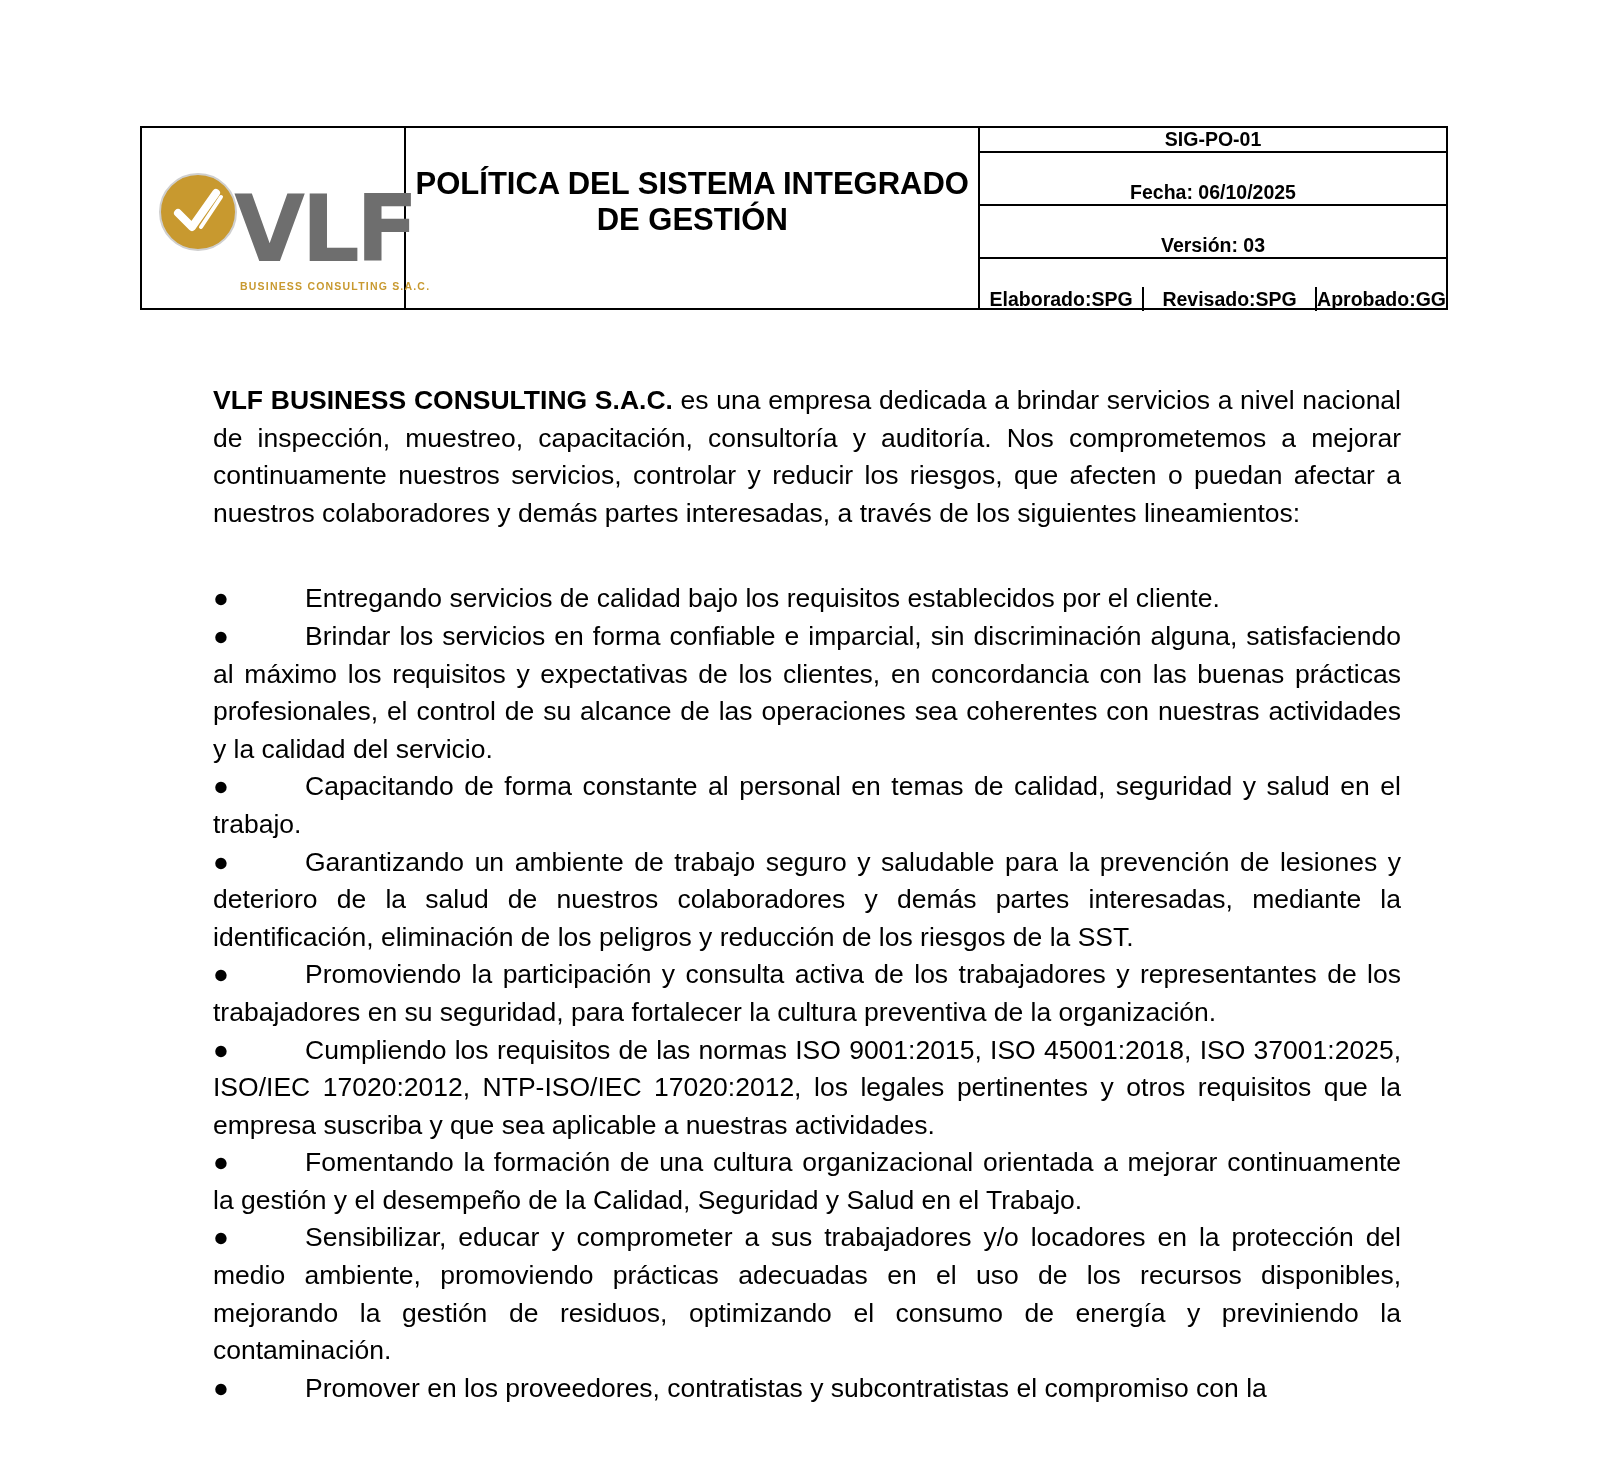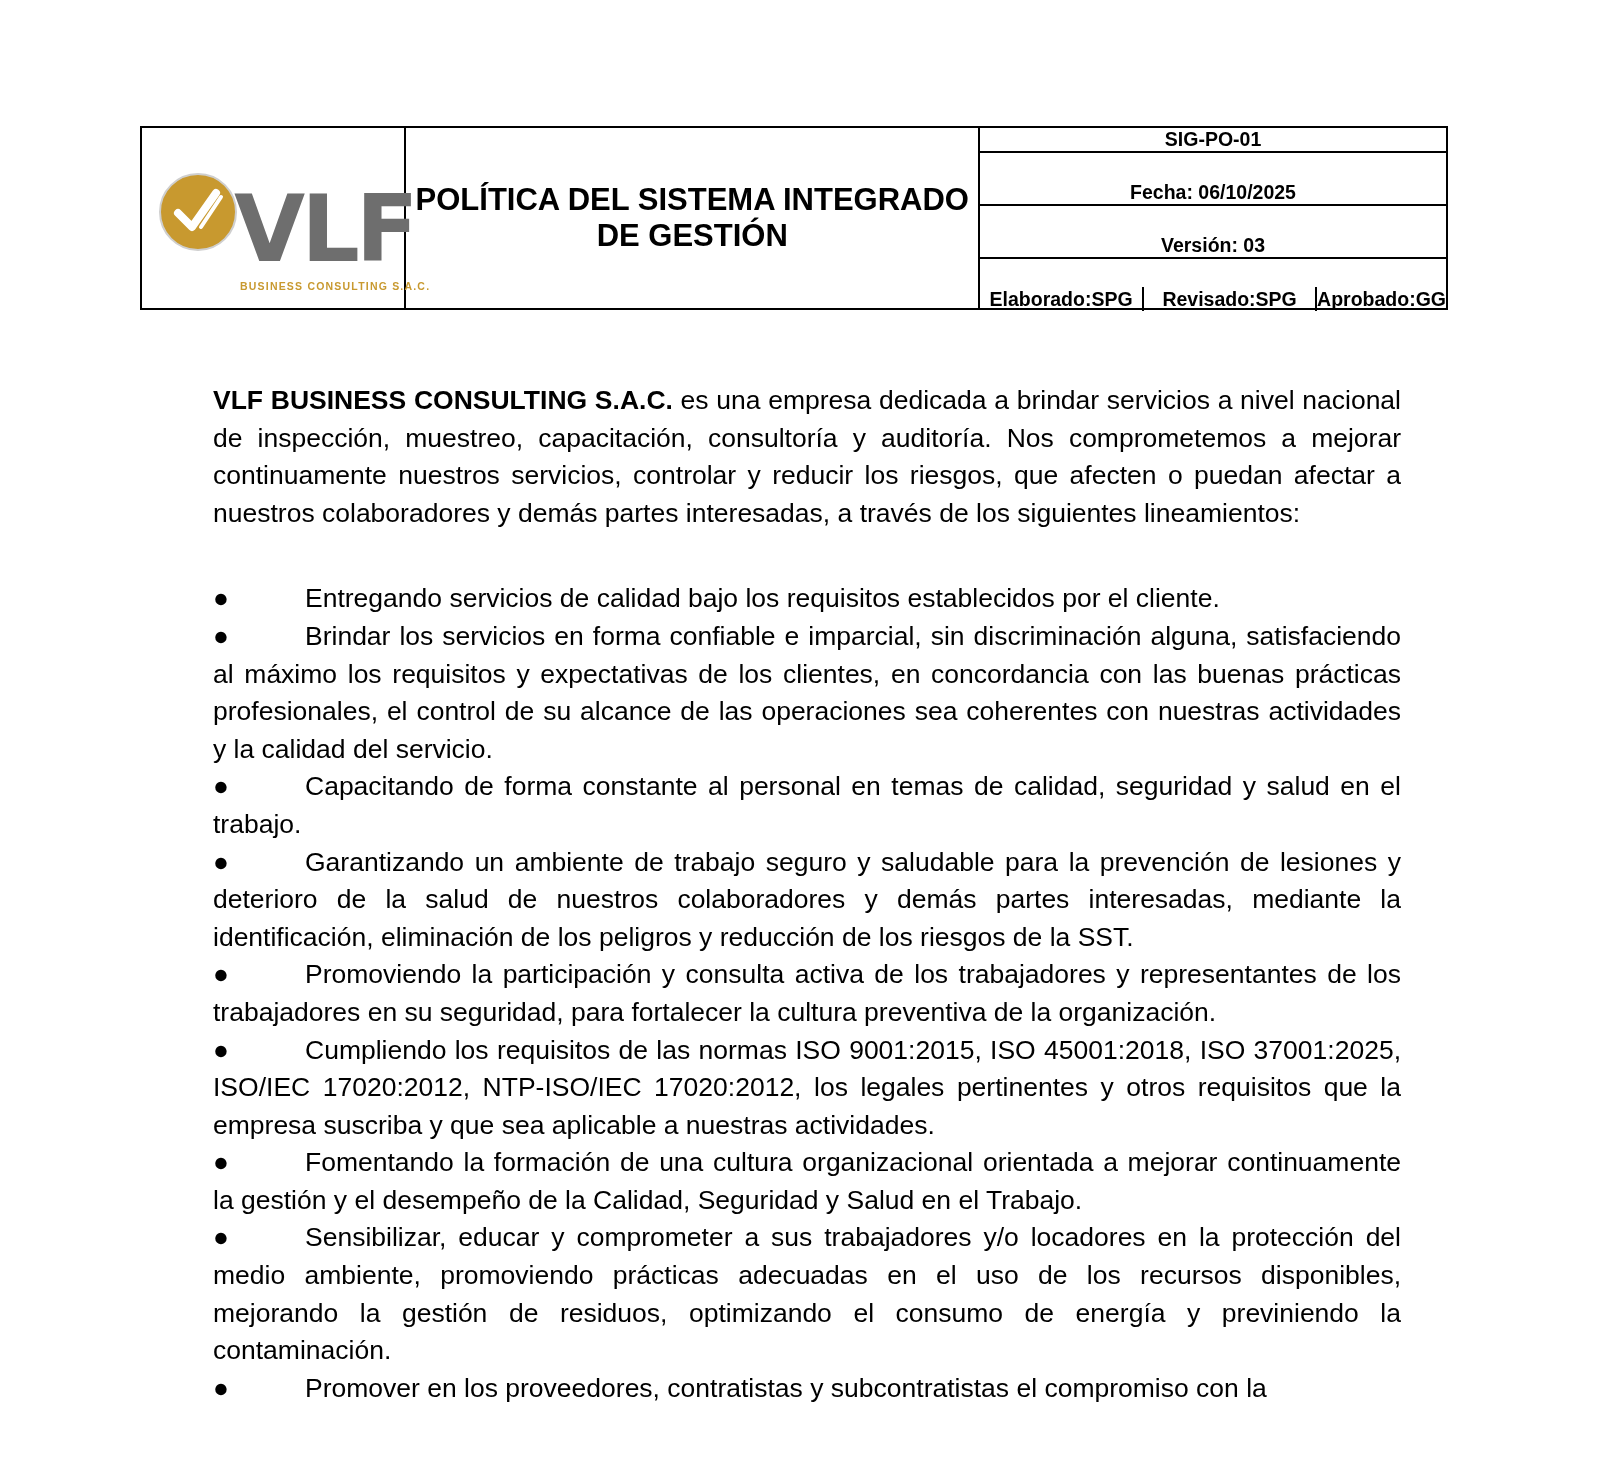--- a/index.html
+++ b/index.html
@@ -2,21 +2,21 @@
 <html><head>
 <meta charset="utf-8">
 <style>
   html, body { margin: 0; padding: 0; background: #ffffff; }
   body { width: 1620px; height: 1474px; position: relative; overflow: hidden; font-family: "Liberation Sans", sans-serif; color: #000; }
 
   
   .hdr { position: absolute; left: 140px; top: 126px; width: 1308px; height: 184px; border: 2px solid #000; box-sizing: border-box; display: flex; }
   .hdr-logo { width: 272px; border-right: 2px solid #000; box-sizing: border-box; position: relative; }
   .hdr-title { width: 590px; border-right: 2px solid #000; box-sizing: border-box; display: flex; align-items: flex-start; justify-content: center; text-align: center; }
-  .hdr-title .t { margin-top: 54px; font-weight: bold; font-size: 31px; line-height: 36px; }
+  .hdr-title .t { margin-top: 38px; font-weight: bold; font-size: 31px; line-height: 36px; }
   .hdr-meta { flex: 1; display: flex; flex-direction: column; gap: 28px; }
   .meta-row { height: 46px; border-bottom: 2px solid #000; display: flex; align-items: center; justify-content: center; font-weight: bold; font-size: 19.5px; box-sizing: border-box; }
   .meta-row.r0 { height: 37px; }
   .meta-sign { flex: 1; display: flex; }
   .sign-cell { display: flex; flex-direction: row; align-items: center; justify-content: center; font-weight: bold; font-size: 19.5px; line-height: 24px; text-align: center; border-right: 2px solid #000; box-sizing: border-box; }
   .sign-cell:last-child { border-right: none; }
   .sign-cell.c0 { width: 164px; }
   .sign-cell.c1 { width: 173px; align-items: flex-end; }
   .sign-cell.c2 { flex: 1; }
 

